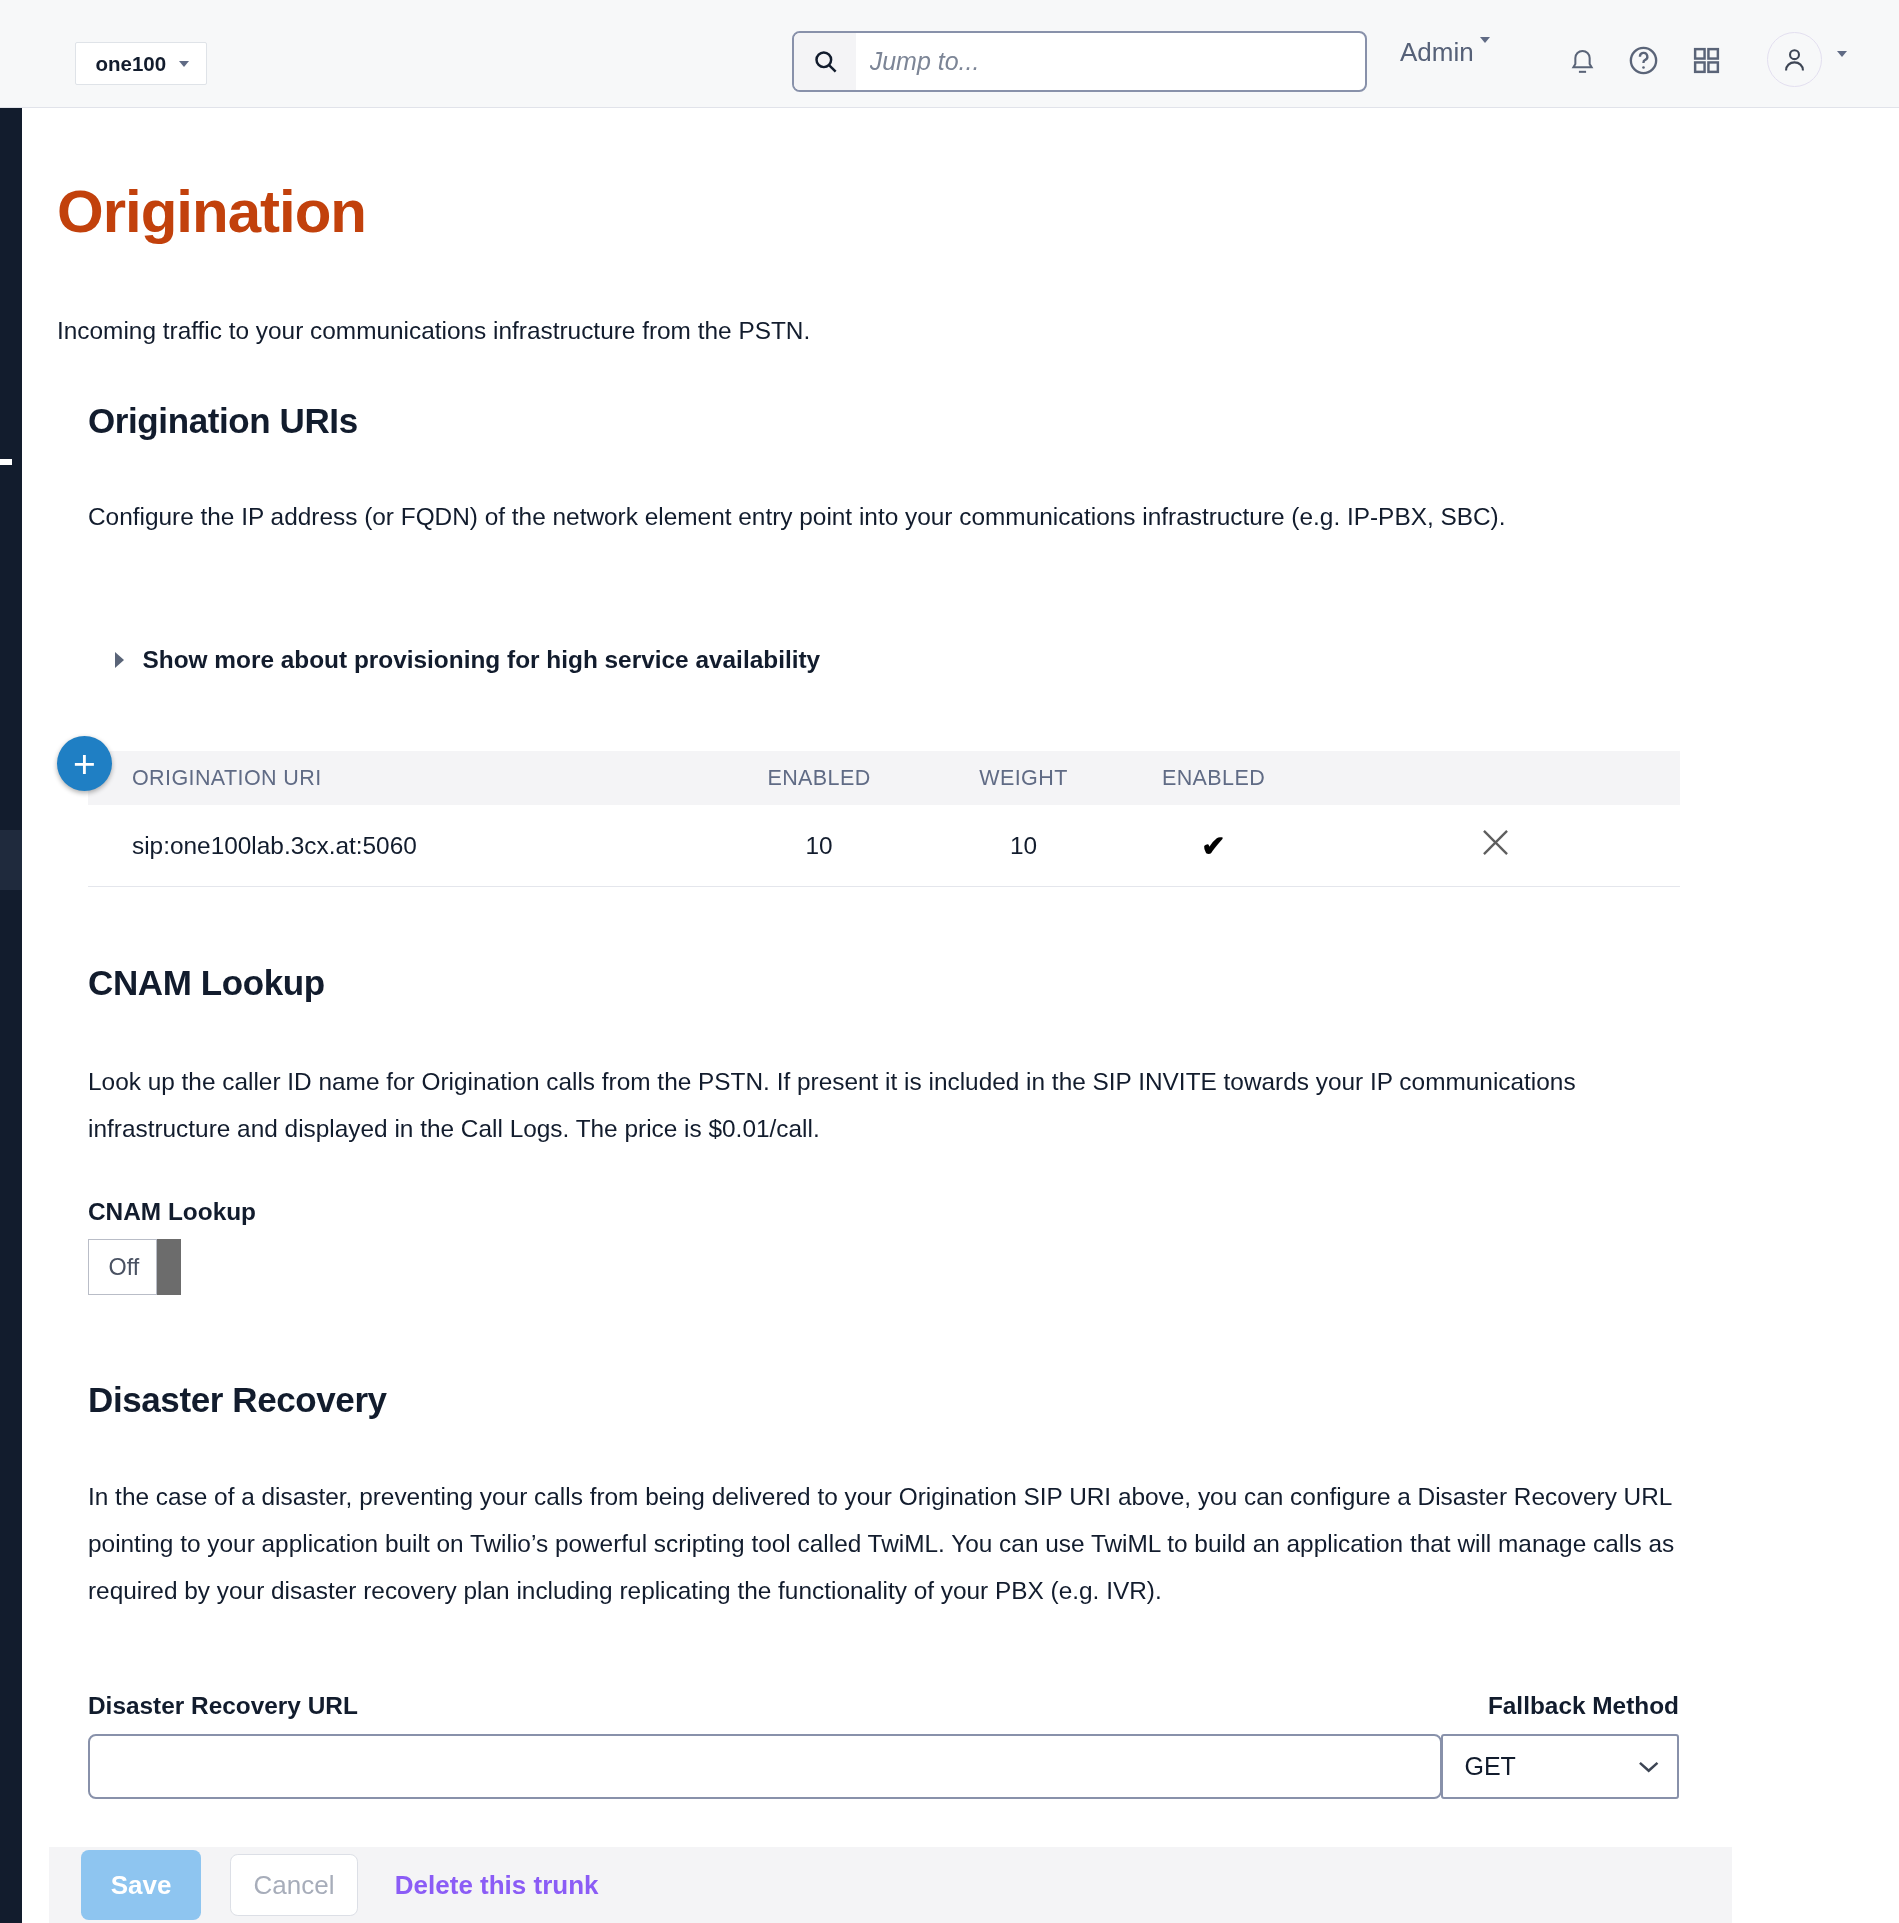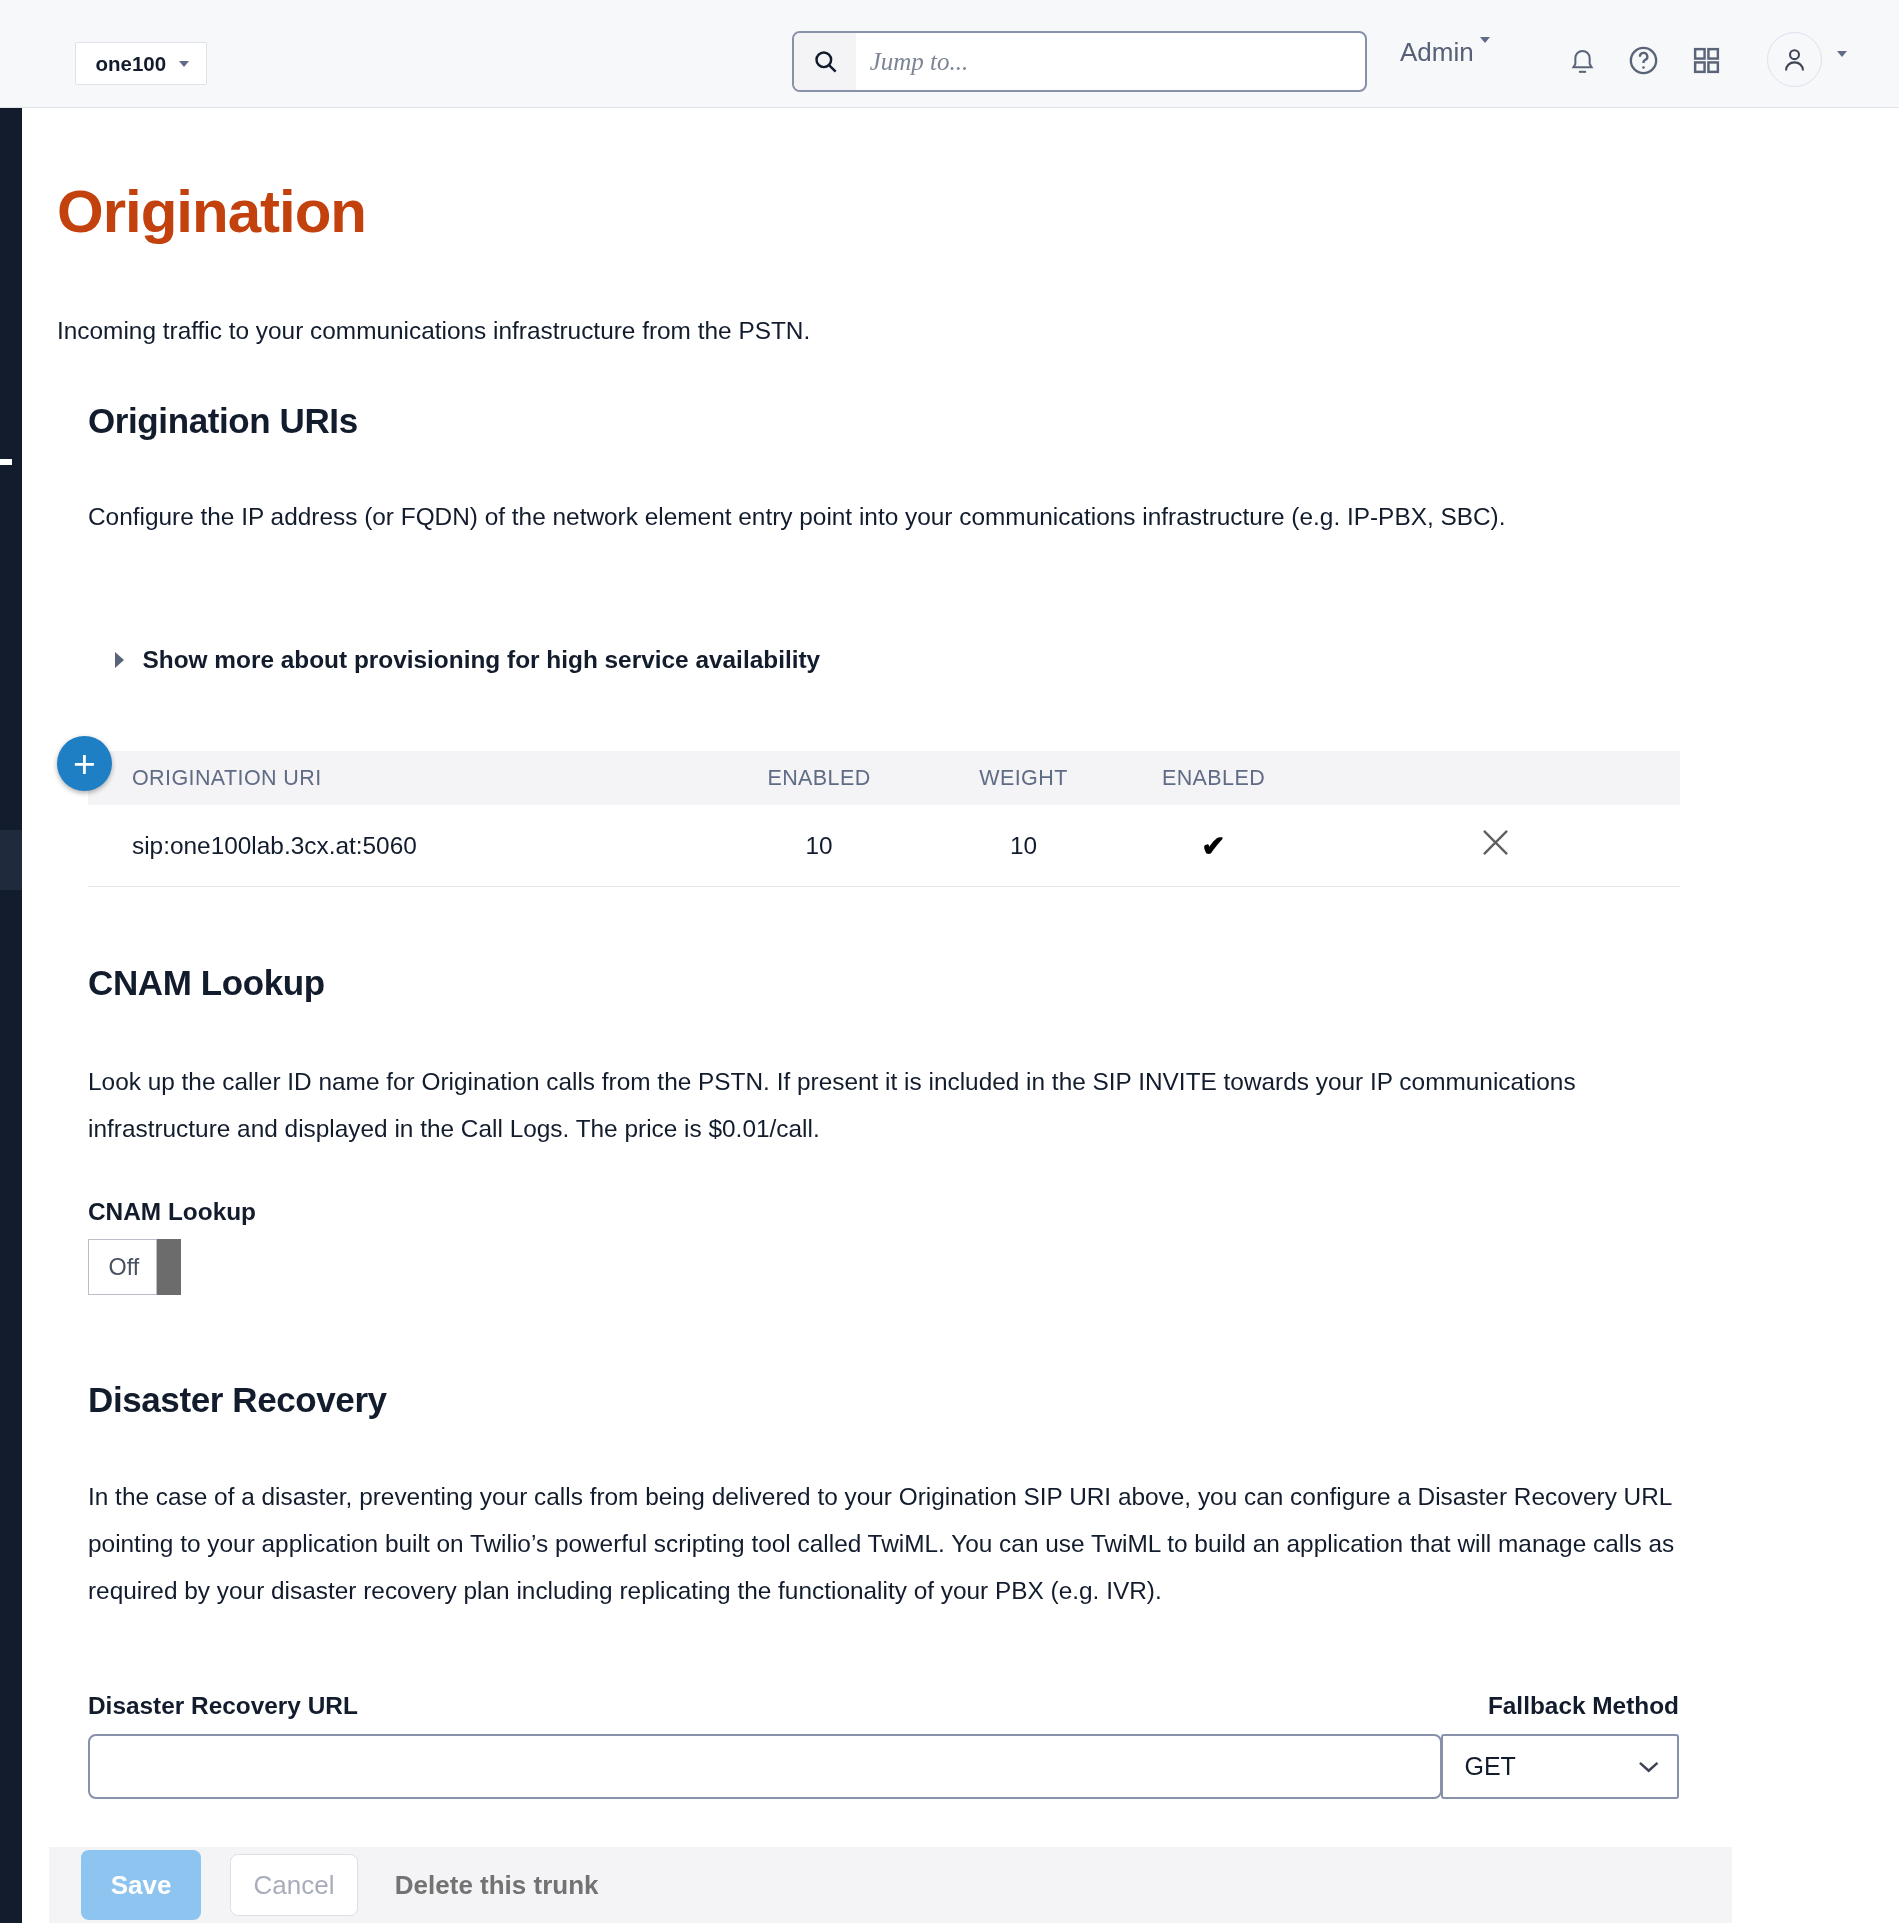--- a/index.html
+++ b/index.html
@@ -75,21 +75,21 @@
   #search-icon-box {
     width: 62px; height: 100%;
     display: flex; align-items: center; justify-content: center;
     background: #f4f4f6;
     border-radius: 5.9px 0 0 5.9px;
   }
   #search-input {
     flex: 1; height: 100%;
     border: none; outline: none;
     background: transparent;
-    font-family: Liberation Serif, serif;
+    font-family: Liberation Sans, sans-serif;
     font-size: 25px;
     font-style: italic;
     color: #6b7280;
     padding: 0 13.7px;
   }
   #search-input::placeholder { color: #7c8596; font-style: italic; }
 
   #admin-menu {
     position: absolute;
     left: 1400px; top: 37px;
@@ -332,21 +332,21 @@
     color: #a7adba;
     border: 1px solid #dcdfe6;
     border-radius: 7.8px;
     font-family: "Liberation Sans", sans-serif;
     font-size: 26px;
     cursor: pointer;
   }
   #delete-trunk-link {
     font-size: 26px;
     font-weight: bold;
-    color: #737373;
+    color: #8b5cf6;
     cursor: pointer;
     text-decoration: none;
     margin-left: 7.8px;
   }
 </style>
 </head>
 <body>
 
 <div id="left-rail">
   <div id="left-rail-notch-a"></div>

